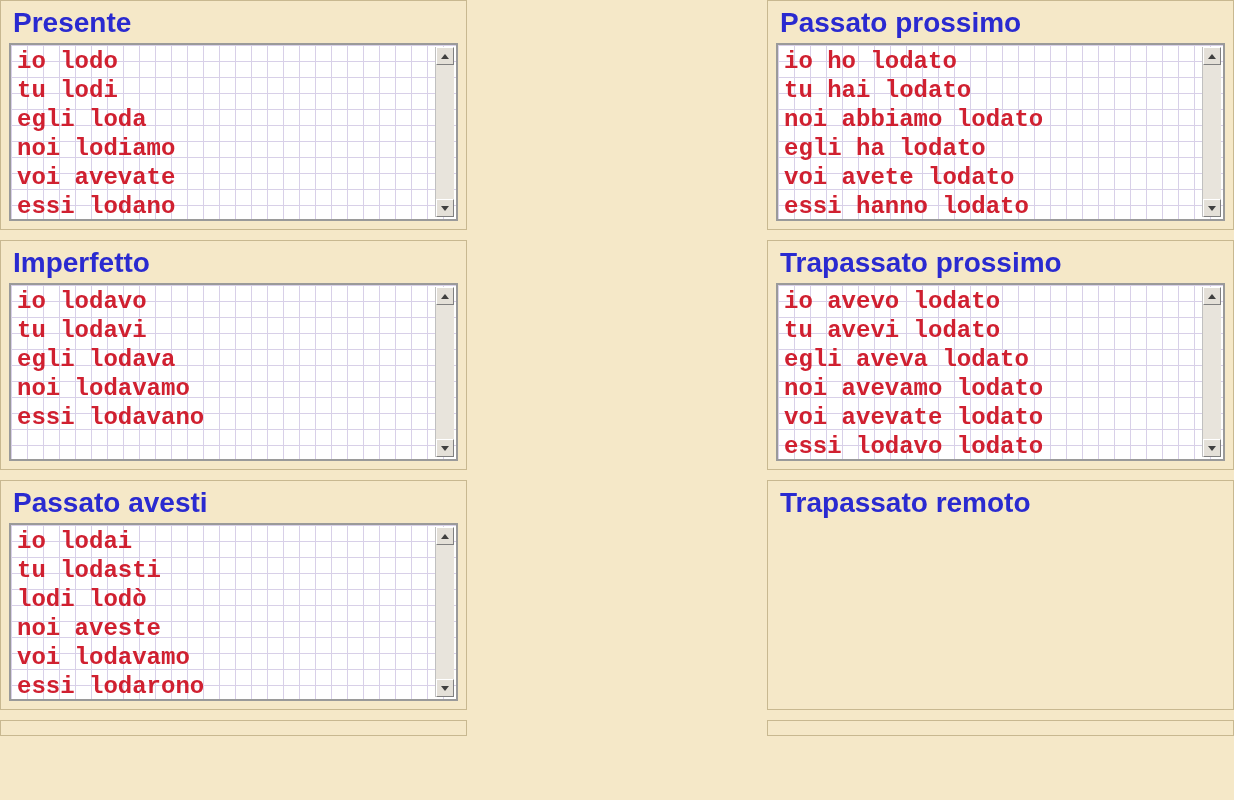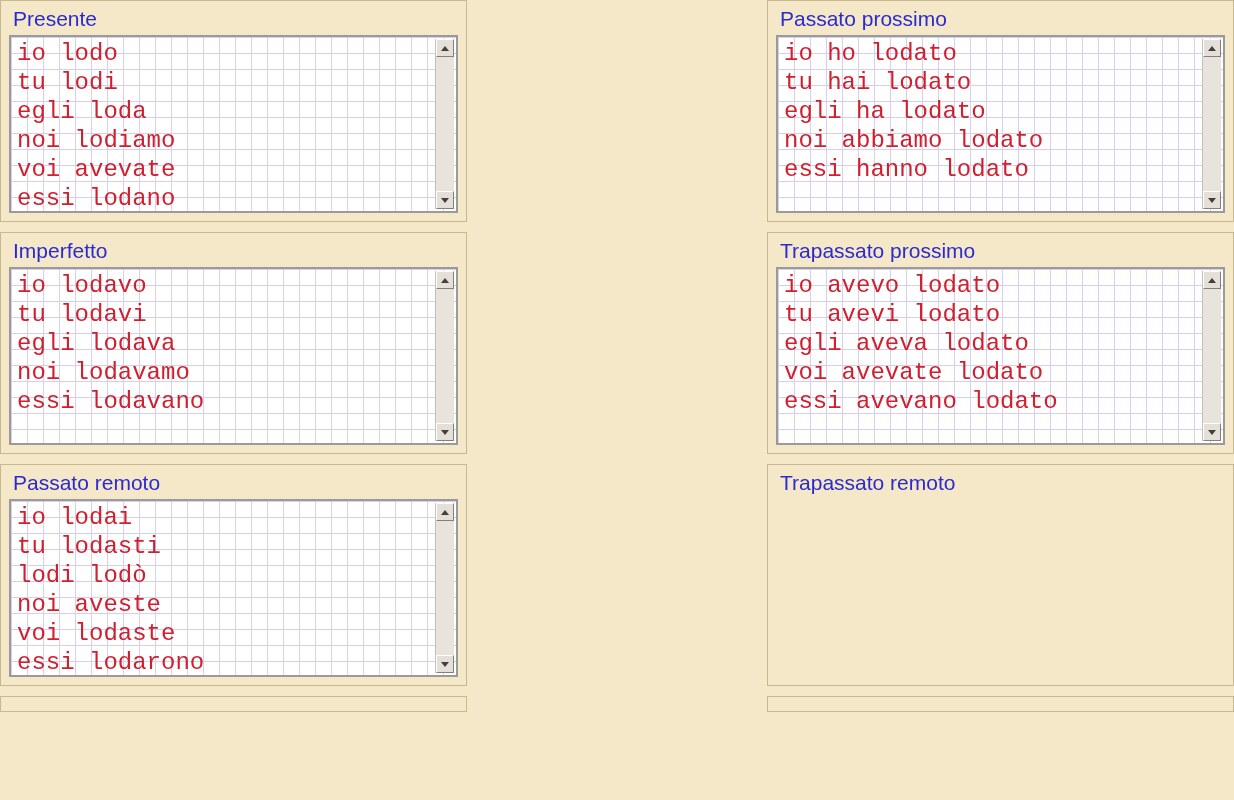--- a/index.html
+++ b/index.html
@@ -19,43 +19,43 @@
     padding: 0 0 0 0;
   }
   .cell {
     border: 1px solid #c8b890;
     background: #f5e8c8;
     padding: 6px 8px 8px 8px;
     box-sizing: border-box;
   }
   .tense-title {
     color: #2a2ad0;
-    font-size: 21px;
-    font-weight: normal;
+    font-size: 28px;
+    font-weight: bold;
     margin: 0 0 4px 4px;
     font-family: Verdana, Arial, sans-serif;
   }
   .conj-box {
     position: relative;
     border: 2px solid #9a9a9a;
     background-color: #ffffff;
     background-image:
       linear-gradient(to right, #d8d0e8 1px, transparent 1px),
       linear-gradient(to bottom, #d8d0e8 1px, transparent 1px);
     background-size: 16px 16px;
     height: 178px;
     box-sizing: border-box;
     padding: 2px 22px 2px 6px;
     overflow: hidden;
   }
   .conj-box .line {
     color: #d02030;
     font-family: "Courier New", monospace;
     font-size: 24px;
-    font-weight: normal;
+    font-weight: bold;
     line-height: 29px;
     white-space: nowrap;
   }
   
   .scrollbar {
     position: absolute;
     top: 2px;
     right: 2px;
     bottom: 2px;
     width: 18px;
@@ -112,22 +112,23 @@
           </div>
       </div>
     </div>
   </div>
 
   <div class="cell">
     <div class="tense-title">Passato prossimo</div>
     <div class="conj-box">
       <div class="line">io ho lodato</div>
       <div class="line">tu hai lodato</div>
+      <div class="line">noi abbiamo lodato</div>
       <div class="line">egli ha lodato</div>
-      <div class="line">noi abbiamo lodato</div>
+      <div class="line">voi avete lodato</div>
       <div class="line">essi hanno lodato</div>
       <div class="scrollbar">
         <div class="sb-btn">
             <div class="arrow-up"></div>
           </div>
         <div class="sb-track"></div>
         <div class="sb-btn">
             <div class="arrow-down"></div>
           </div>
       </div>
@@ -153,42 +154,43 @@
       </div>
     </div>
   </div>
 
   <div class="cell">
     <div class="tense-title">Trapassato prossimo</div>
     <div class="conj-box">
       <div class="line">io avevo lodato</div>
       <div class="line">tu avevi lodato</div>
       <div class="line">egli aveva lodato</div>
+      <div class="line">noi avevamo lodato</div>
       <div class="line">voi avevate lodato</div>
-      <div class="line">essi avevano lodato</div>
-      <div class="scrollbar">
-        <div class="sb-btn">
-            <div class="arrow-up"></div>
-          </div>
-        <div class="sb-track"></div>
-        <div class="sb-btn">
-            <div class="arrow-down"></div>
-          </div>
-      </div>
-    </div>
-  </div>
-
-  <div class="cell">
-    <div class="tense-title">Passato remoto</div>
+      <div class="line">essi lodavo lodato</div>
+      <div class="scrollbar">
+        <div class="sb-btn">
+            <div class="arrow-up"></div>
+          </div>
+        <div class="sb-track"></div>
+        <div class="sb-btn">
+            <div class="arrow-down"></div>
+          </div>
+      </div>
+    </div>
+  </div>
+
+  <div class="cell">
+    <div class="tense-title">Passato avesti</div>
     <div class="conj-box">
       <div class="line">io lodai</div>
       <div class="line">tu lodasti</div>
       <div class="line">lodi lodò</div>
       <div class="line">noi aveste</div>
-      <div class="line">voi lodaste</div>
+      <div class="line">voi lodavamo</div>
       <div class="line">essi lodarono</div>
       <div class="scrollbar">
         <div class="sb-btn">
             <div class="arrow-up"></div>
           </div>
         <div class="sb-track"></div>
         <div class="sb-btn">
             <div class="arrow-down"></div>
           </div>
       </div>

